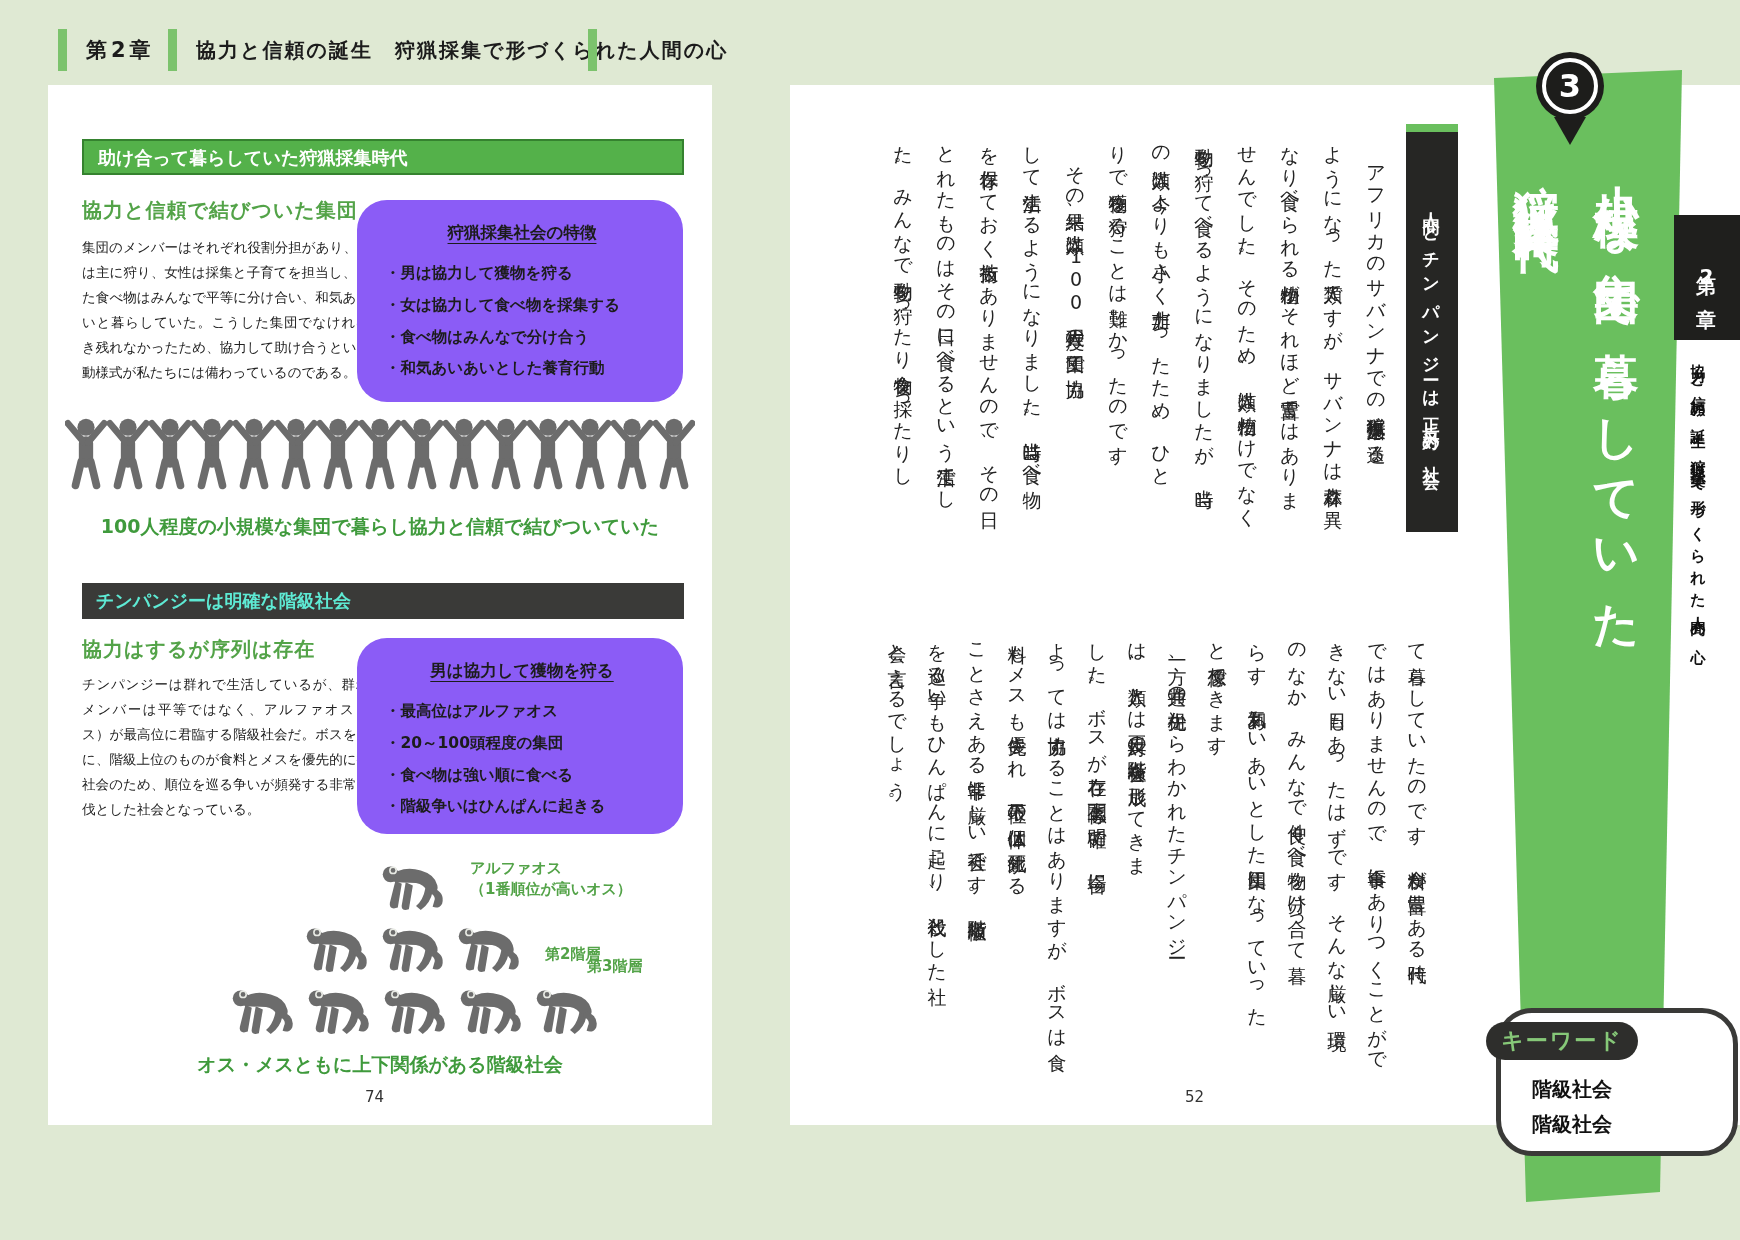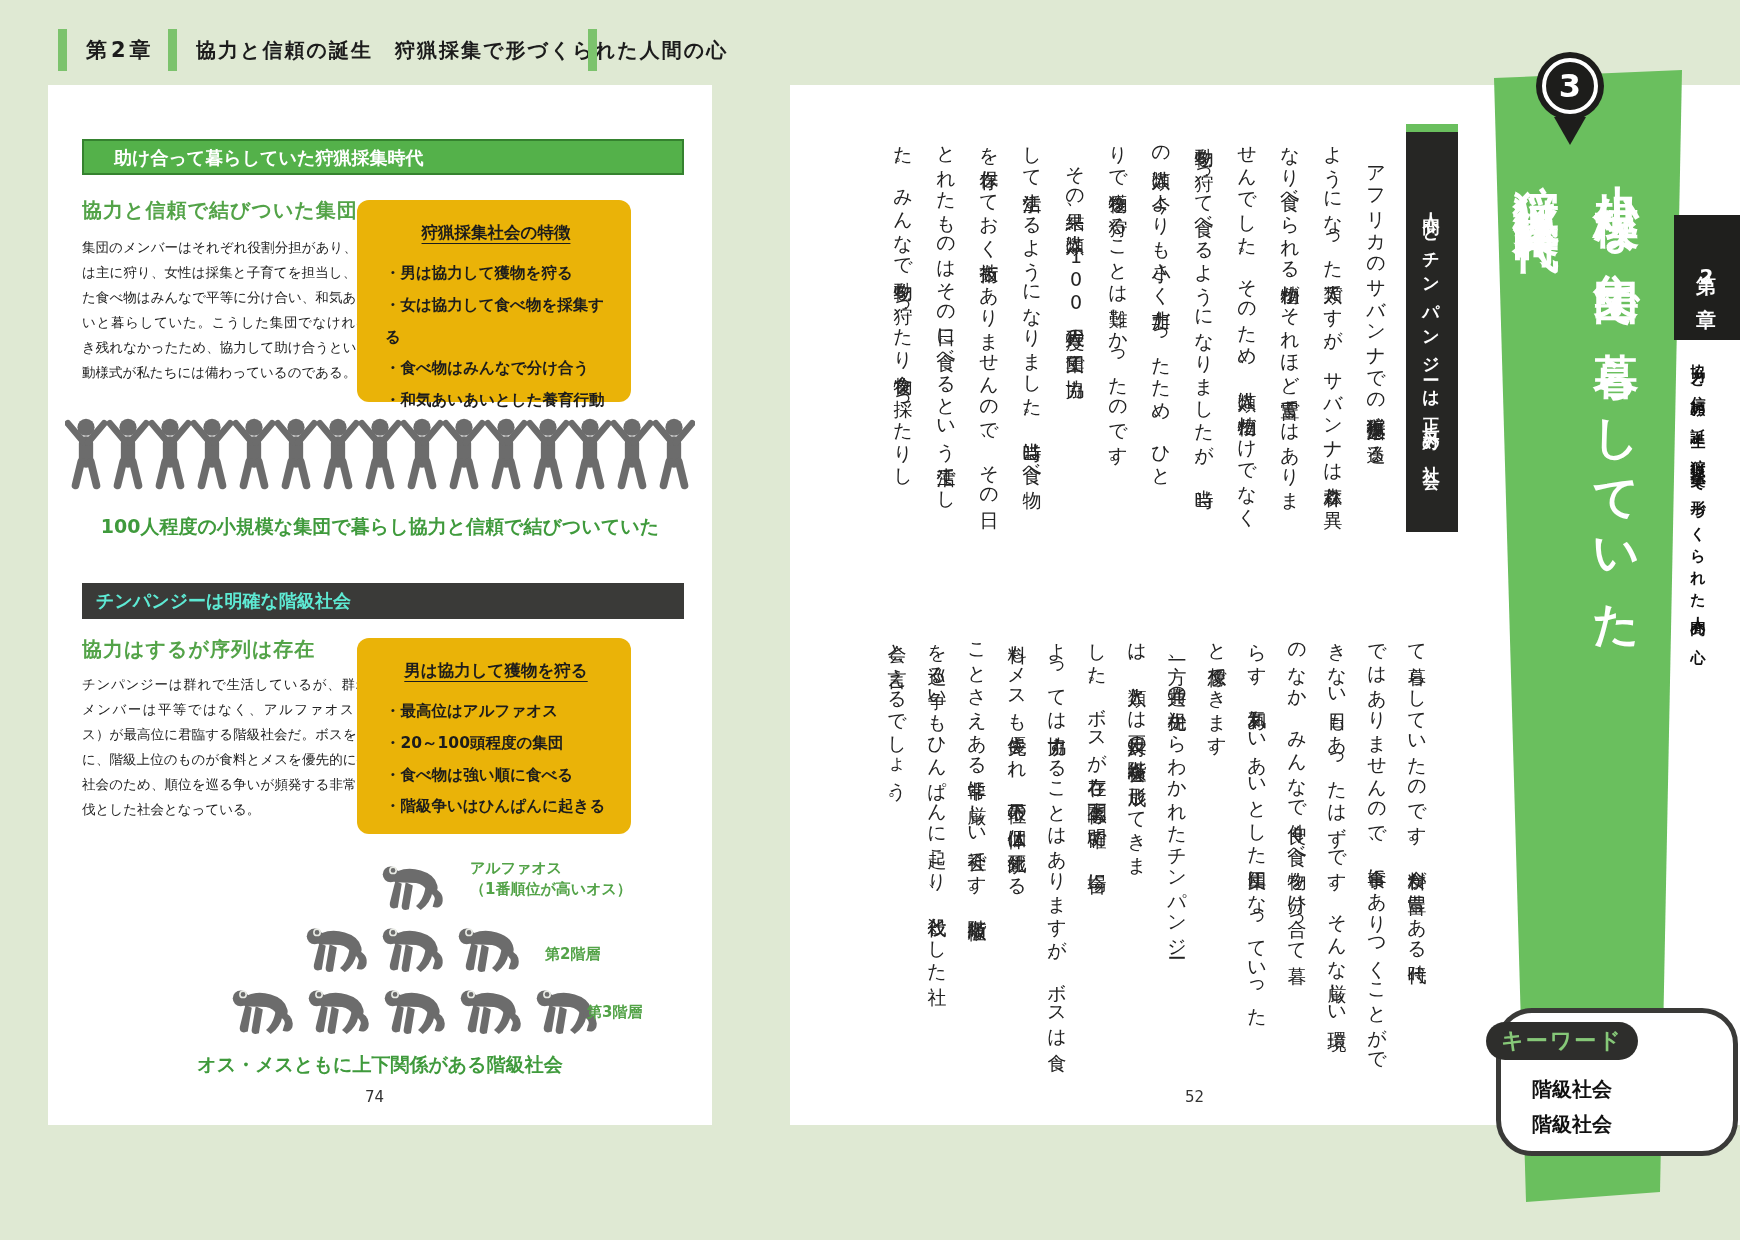--- a/index.html
+++ b/index.html
@@ -7,26 +7,26 @@
           font-family:"DejaVu Sans",sans-serif;color:#1c1c1c;}
   .page{position:absolute;background:#ffffff;}
 
   
   .hdr-bar{position:absolute;width:9px;height:42px;background:#7cc36d;top:29px;}
   .hdr-chapter{position:absolute;top:36px;left:86px;font-size:21px;font-weight:bold;letter-spacing:4px;}
   .hdr-title{position:absolute;top:37px;left:196px;font-size:20px;font-weight:bold;letter-spacing:2px;}
 
   
   .sec-header-green{position:absolute;left:82px;width:602px;height:36px;background:#54b14a;border:2px solid #35822f;
-      color:#fff;font-size:18px;font-weight:bold;line-height:34px;padding-left:30px;box-sizing:border-box;}
+      color:#fff;font-size:18px;font-weight:bold;line-height:34px;padding-left:14px;box-sizing:border-box;}
   .sec-header-dark{position:absolute;left:82px;width:602px;height:36px;background:#3a3a38;
       color:#5eead4;font-size:18px;font-weight:bold;line-height:36px;padding-left:14px;box-sizing:border-box;}
   .subhead{position:absolute;left:82px;font-size:20px;font-weight:bold;color:#53a348;letter-spacing:1px;}
   .body-para{position:absolute;left:82px;width:302px;font-size:13.5px;line-height:1.85;color:#222;text-align:justify;}
-  .feature-box{position:absolute;left:357px;width:274px;background:#eab308;border-radius:12px;box-sizing:border-box;padding:22px 24px 18px 28px;}
+  .feature-box{position:absolute;left:357px;width:326px;background:#8b5cf6;border-radius:30px;box-sizing:border-box;padding:22px 24px 18px 28px;}
   .feature-title{font-size:16.5px;font-weight:bold;text-align:center;text-decoration:underline;text-underline-offset:5px;margin-bottom:14px;}
   .bullet{font-size:15.5px;font-weight:bold;line-height:2.05;color:#1c1c1c;}
   .people-row{position:absolute;left:60px;top:415px;width:640px;display:flex;justify-content:center;}
   .person{width:42px;height:76px;flex:0 0 auto;}
   .green-caption{position:absolute;left:55px;width:650px;text-align:center;color:#3f9a3c;font-weight:bold;font-size:19px;}
   .chimp{width:76px;height:54px;flex:0 0 auto;}
   .chimp-row{position:absolute;display:flex;gap:0px;}
   .pyr-label{position:absolute;color:#53a348;font-weight:bold;font-size:15px;line-height:1.4;}
   .pagenum{position:absolute;font-size:15px;color:#333;}
 
@@ -367,21 +367,21 @@
           <circle cx="16" cy="16" r="10"></circle>
           <path d="M12 20 Q30 4 54 11 Q72 16 75 30 Q77 38 69 40 L62 37 Q58 29 48 27 L22 26 Z"></path>
           <path d="M22 24 L15 52 Q14 59 20 59 L25 58 L30 28 Z"></path>
           <path d="M35 26 L30 55 Q29 61 35 61 L39 60 L44 30 Z"></path>
           <path d="M60 33 Q57 49 48 56 L54 61 Q66 53 69 38 Z"></path>
           <path d="M69 33 Q85 39 81 53 Q77 60 69 57 L71 50 Q74 44 65 39 Z"></path>
         </g>
         <circle cx="19" cy="11" r="4" fill="none" stroke="#e9ebe5" stroke-width="2"></circle>
       </svg>
     </div>
-  <div class="pyr-label" style="left:556px;top:1002px;padding-left:31px;">第3階層</div>
+  <div class="pyr-label" style="left:556px;top:956px;padding-left:31px;">第3階層</div>
 
   <div class="green-caption" style="top:1052px;">オス・メスともに上下関係がある階級社会</div>
 
   <div class="pagenum" style="left:365px;top:1088px;">74</div>
 
   <div class="page" style="left:790px;top:85px;width:950px;height:1040px;"></div>
 
   <div class="banner"></div>
   <div class="banner-title title-col1">小規模な集団で暮らしていた</div>
   <div class="banner-title title-col2">狩猟採集時代</div>

